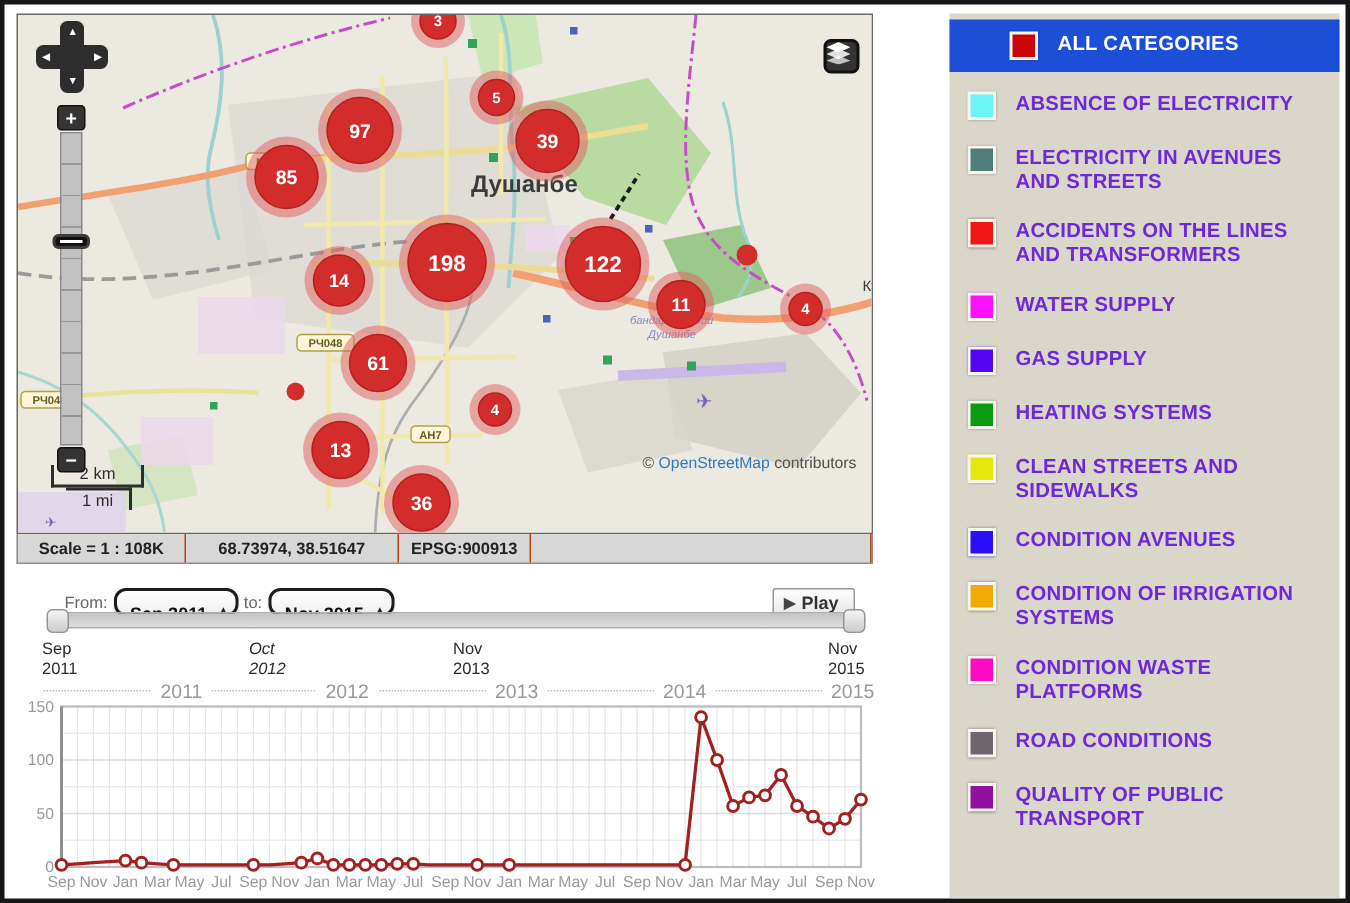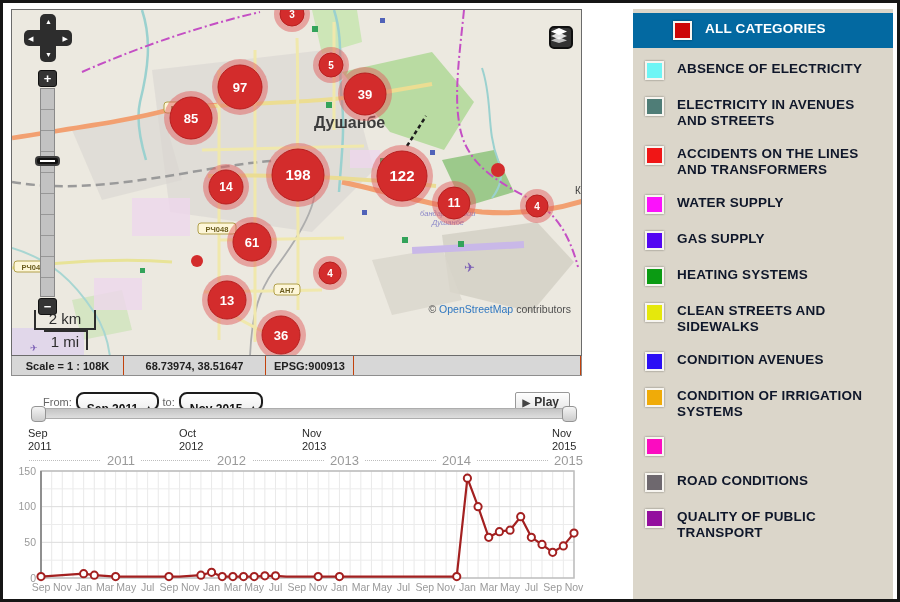--- a/index.html
+++ b/index.html
@@ -24,21 +24,21 @@
   .zoombtn { position:absolute; width:19px; height:17px; background:#343434; color:#fff; font-weight:bold;
              font-size:13px; line-height:15px; text-align:center; border-radius:3px; border:1px solid #111; }
   .zoom-in  { left:26px; top:60px; }
   .zoom-out { left:26px; top:288px; }
   .zoomtrack { position:absolute; left:28px; top:78px; width:15px; height:209px;
     background:repeating-linear-gradient(#c2c2c2 0 20px, #979797 20px 21px); border:1px solid #8a8a8a; }
   .zoomhandle { position:absolute; left:23px; top:146px; width:25px; height:10px; background:#111;
     border:2px solid #3c3c3c; border-radius:4px; }
   .zoomhandle::after { content:""; position:absolute; left:3px; top:2px; width:15px; height:2px; background:#fff; }
   
-  .scalebar { position:absolute; left:22px; top:300px; width:80px; color:#2d2d2d; font-size:15px; }
+  .scalebar { position:absolute; left:22px; top:300px; width:80px; color:#2d2d2d; font-size:11px; }
   .sb-km { width:62px; text-align:center; border-bottom:2px solid #2d2d2d; border-left:2px solid #2d2d2d; border-right:2px solid #2d2d2d; padding-bottom:1px; }
   .sb-mi { width:44px; margin-left:10px; text-align:center; border-top:2px solid #2d2d2d; border-right:2px solid #2d2d2d; padding-top:1px; }
   
   .layersbtn { position:absolute; right:8px; top:16px; width:24px; height:23px; background:#333;
     border:2px solid #0f0f0f; border-radius:5px; display:flex; align-items:center; justify-content:center; }
   
   .attribution { position:absolute; right:10px; bottom:40px; font-size:10.5px; color:#4f4f4f; }
   .attribution a { color:#2f77c0; text-decoration:none; }
   
   .statusbar { display:flex; width:571px; height:20px; background:#d7d7d7; border:1px solid #8e8e8e; border-top:none;
@@ -68,22 +68,22 @@
   .timeline { position:absolute; left:8px; top:424px; width:573px; height:38px; }
   .tl-dots { position:absolute; left:18px; right:2px; top:33px; border-top:1px dotted #bdbdbd; }
   .tl-range { position:absolute; top:0; font-size:11px; color:#2b2b2b; line-height:13px; }
   .tl-year { position:absolute; top:26px; font-size:13px; color:#9a9a9a; background:#fff; padding:0 6px; }
   
   .chart-wrap { position:absolute; left:8px; top:460px; width:580px; height:142px; overflow:hidden; }
   
   .legend-panel { position:absolute; left:630px; top:6px; width:260px; height:590px; background:#dbd6ca; padding:12px 0 0 0; }
   .legend-item { display:flex; align-items:flex-start; gap:13px; padding:0 10px 0 12px; margin-bottom:17px; }
   .legend-item .swatch { width:19px; height:19px; border:2px solid #f7f5f0; box-shadow:0 0 2px rgba(0,0,0,.45); flex:none; margin-top:0; }
-  .legend-item .lab { font-size:13.5px; font-weight:bold; color:#0f172a; line-height:16px; letter-spacing:.2px; }
-  .legend-item.selected { background:#0369a1; padding-top:8px; padding-bottom:8px; margin-top:-8px; margin-bottom:13px;padding-left:40px; }
+  .legend-item .lab { font-size:13.5px; font-weight:bold; color:#6d28d9; line-height:16px; letter-spacing:.2px; }
+  .legend-item.selected { background:#1d4ed8; padding-top:8px; padding-bottom:8px; margin-top:-8px; margin-bottom:13px;padding-left:40px; }
   .legend-item.selected .lab { color:#fff; }
 </style>
 </head>
 <body>
 
 <div class="screen">
 
   <div class="map-panel">
     <div class="map-viewport">
       <svg width="571" height="347" viewBox="0 0 571 347">
@@ -320,21 +320,21 @@
       <div class="slider-handle h-right"></div>
     </div>
   </div>
 
   <div class="timeline" id="timeline">
     <div class="tl-dots"></div>
   <div class="tl-range" style="left: 17px;">
         <div>Sep</div>
         <div>2011</div>
       </div>
-      <div class="tl-range" style="left: 168px;">
+      <div class="tl-range" style="left: 155px; font-style: italic;">
         <div>Oct</div>
         <div>2012</div>
       </div>
       <div class="tl-range" style="left: 291px;">
         <div>Nov</div>
         <div>2013</div>
       </div>
       <div class="tl-range" style="left: 541px;">
         <div>Nov</div>
         <div>2015</div>
@@ -531,20 +531,21 @@
       <div class="legend-item">
         <span class="swatch" style="background: rgb(43, 14, 245);"></span>
         <span class="lab">CONDITION AVENUES</span>
       </div>
       <div class="legend-item">
         <span class="swatch" style="background: rgb(240, 171, 8);"></span>
         <span class="lab">CONDITION OF IRRIGATION SYSTEMS</span>
       </div>
       <div class="legend-item">
         <span class="swatch" style="background: rgb(251, 12, 192);"></span>
+        <span class="lab">CONDITION WASTE PLATFORMS</span>
       </div>
       <div class="legend-item">
         <span class="swatch" style="background: rgb(110, 104, 110);"></span>
         <span class="lab">ROAD CONDITIONS</span>
       </div>
       <div class="legend-item">
         <span class="swatch" style="background: rgb(147, 15, 158);"></span>
         <span class="lab">QUALITY OF PUBLIC TRANSPORT</span>
       </div>
     </div>

